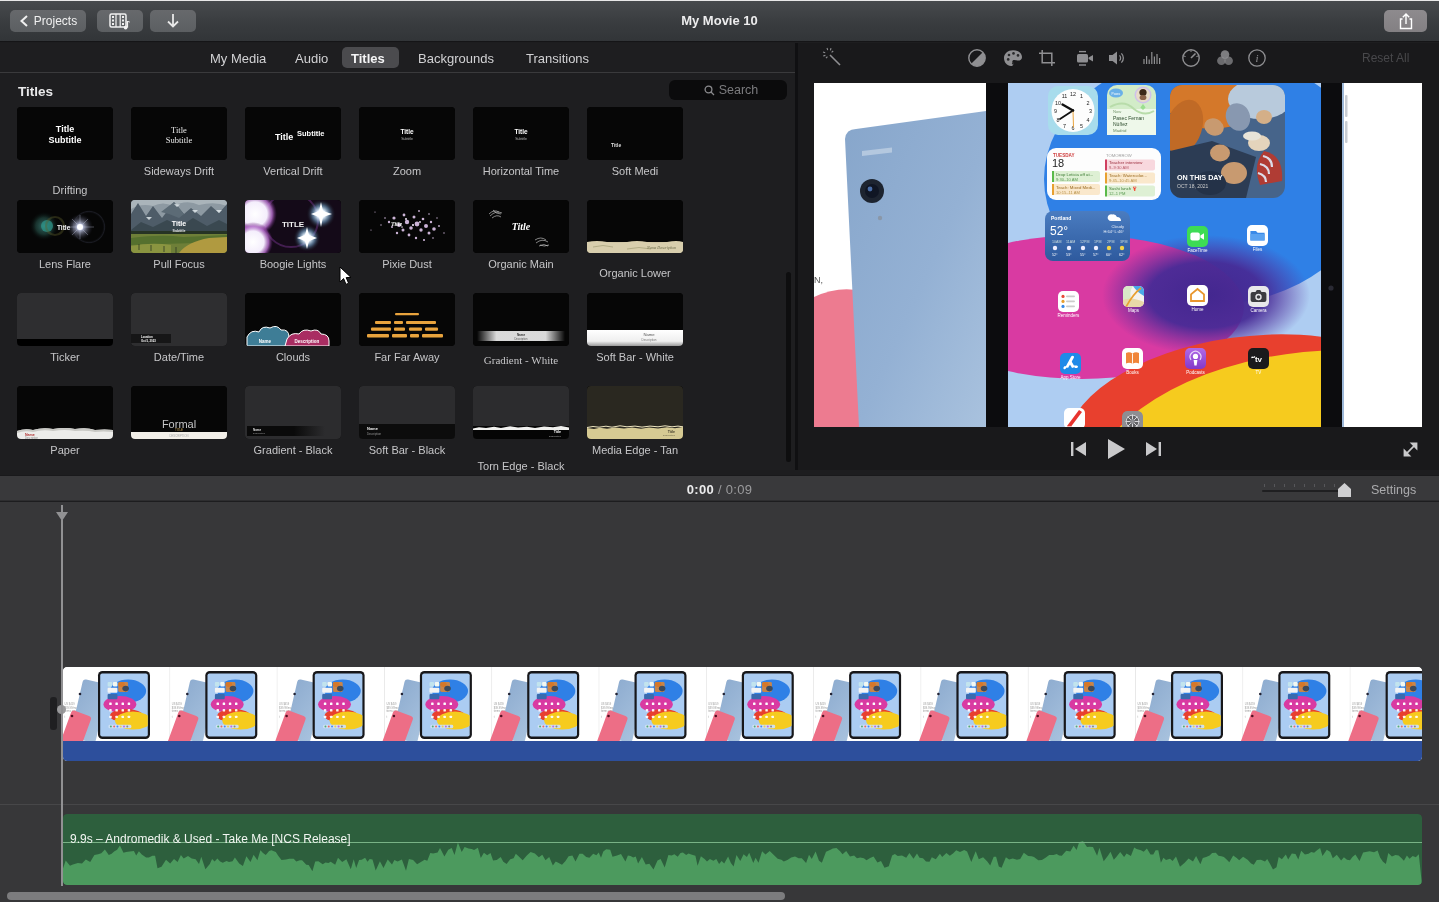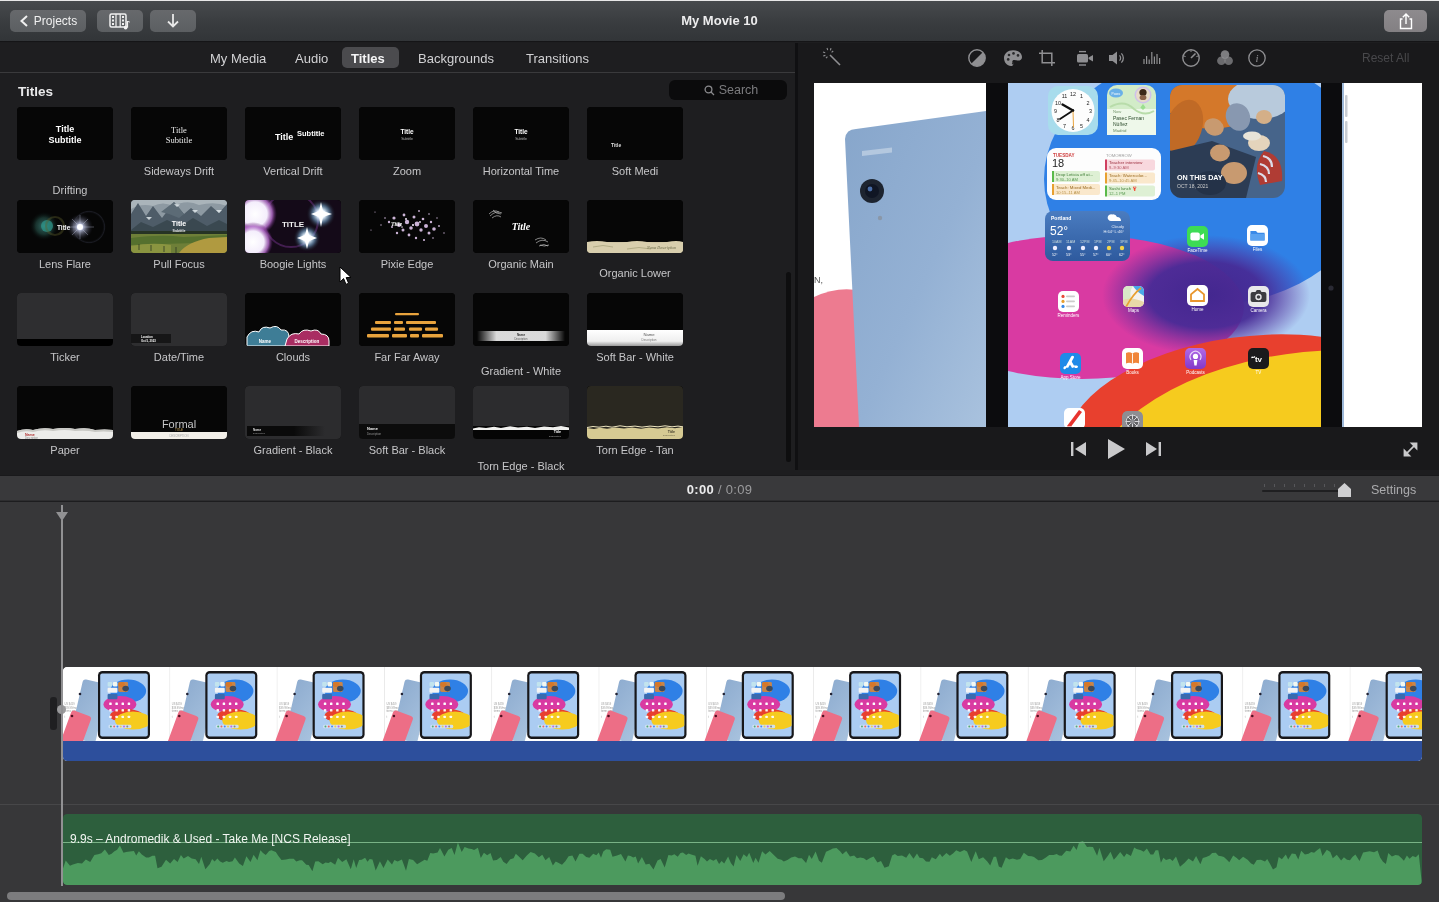--- a/index.html
+++ b/index.html
@@ -266,21 +266,21 @@
       </g>
       <g fill="#efe2f4">
         <circle cx="47" cy="19" r="1"></circle>
         <circle cx="54" cy="25" r="1.1"></circle>
         <circle cx="61" cy="22" r=".9"></circle>
         <circle cx="43" cy="27" r=".8"></circle>
       </g>
       <text x="32" y="26" font-size="6" font-style="italic" font-weight="bold" fill="#fff" font-family="Liberation Serif">Title</text>
     </svg>
   </div>
-<div class="tlabel" style="left:342px;top:258px;">Pixie Edge</div>
+<div class="tlabel" style="left:342px;top:258px;">Pixie Dust</div>
 <div class="thumb" style="left:473px;top:200px;">
     <svg width="96" height="53" viewBox="0 0 96 53" style="display:block">
       <rect width="96" height="53" fill="#060606"></rect>
       <g stroke="#cfcfcf" stroke-width=".7" fill="none" opacity=".9">
         <path d="M16 14 q5 -5 10 -2 m-9 4 q6 -6 12 -3 m-10 5 q5 -4 9 -1 M20 10 q3 4 8 4"></path>
         <path d="M62 40 q6 -4 11 0 m-10 3 q6 -5 12 -1 m-9 4 q5 -3 9 0 M67 45 q4 2 9 0"></path>
       </g>
       <text x="48" y="30" text-anchor="middle" font-size="10" font-style="italic" font-weight="bold" fill="#fff" font-family="Liberation Serif">Title</text>
     </svg>
   </div>
@@ -352,21 +352,21 @@
           <stop offset="22%" stop-color="#fff" stop-opacity=".85"></stop>
           <stop offset="78%" stop-color="#fff" stop-opacity=".85"></stop>
           <stop offset="100%" stop-color="#fff" stop-opacity="0"></stop>
         </linearGradient>
       </defs>
       <rect x="4" y="38" width="88" height="10" fill="url(#gw)"></rect>
       <text x="48" y="42.5" text-anchor="middle" font-size="3" font-weight="bold" fill="#333">Name</text>
       <text x="48" y="46.5" text-anchor="middle" font-size="2.6" fill="#555">Description</text>
     </svg>
   </div>
-<div class="tlabel" style="left:456px;top:365px;">Gradient - White</div>
+<div class="tlabel" style="left:456px;top:354px;font-family:Liberation Serif, serif;">Gradient - White</div>
 <div class="thumb" style="left:587px;top:293px;">
     <svg width="96" height="53" viewBox="0 0 96 53" style="display:block">
       <rect width="96" height="53" fill="#060606"></rect>
       <defs>
         <linearGradient id="sbw" x1="0" y1="0" x2="0" y2="1">
           <stop offset="0%" stop-color="#fff"></stop>
           <stop offset="70%" stop-color="#efefef"></stop>
           <stop offset="100%" stop-color="#9a9a9a"></stop>
         </linearGradient>
       </defs>
@@ -434,21 +434,21 @@
     <svg width="96" height="53" viewBox="0 0 96 53" style="display:block">
       <rect width="96" height="53" fill="#060606"></rect>
       <rect x="0" y="40" width="96" height="13" fill="#d3c astronomy"></rect>
       <rect x="0" y="40" width="96" height="13" fill="#d6ca93"></rect>
       <path d="M0 0 L96 0 L96 41 l-8 1.2 l-8 -1 l-9 1.4 l-9 -1 l-8 1.2 l-9 -1.2 l-8 1 l-9 -1.2 l-8 1.4 l-7 -1 l-6 1.2 L0 42 Z" fill="#2a2820"></path>
       <path d="M0 41.5 l6 -1 l6 .7 l7 -1 l6 1 l8 -1.4 l7 1 l8 -.7 l7 1 l8 -1 l8 .7 l7 -1 l7 1 l6 -.7 l5 .7" stroke="#efe6c0" stroke-width="1" fill="none"></path>
       <text x="88" y="46.5" text-anchor="end" font-size="3.6" font-weight="bold" fill="#4a4430">Title</text>
       <text x="88" y="50" text-anchor="end" font-size="2.4" fill="#6a6448">Description</text>
     </svg>
   </div>
-<div class="tlabel" style="left:570px;top:444px;">Torn Edge - Tan</div>
+<div class="tlabel" style="left:570px;top:444px;">Media Edge - Tan</div>
 <div id="gridsb"></div>
 
 <div id="previewbar"></div>
 <div class="abs" style="left:822px;top:47px;width:22px;height:22px;"><svg width="22" height="22" viewBox="0 0 22 22">
       <g stroke="#8f8f92" stroke-width="1.6" fill="none">
         <line x1="8" y1="8" x2="18" y2="18"></line>
       </g>
       <g stroke="#8f8f92" stroke-width="1.1">
         <line x1="5" y1="1" x2="5.7" y2="3.2"></line>
         <line x1="1" y1="5" x2="3.2" y2="5.7"></line>

